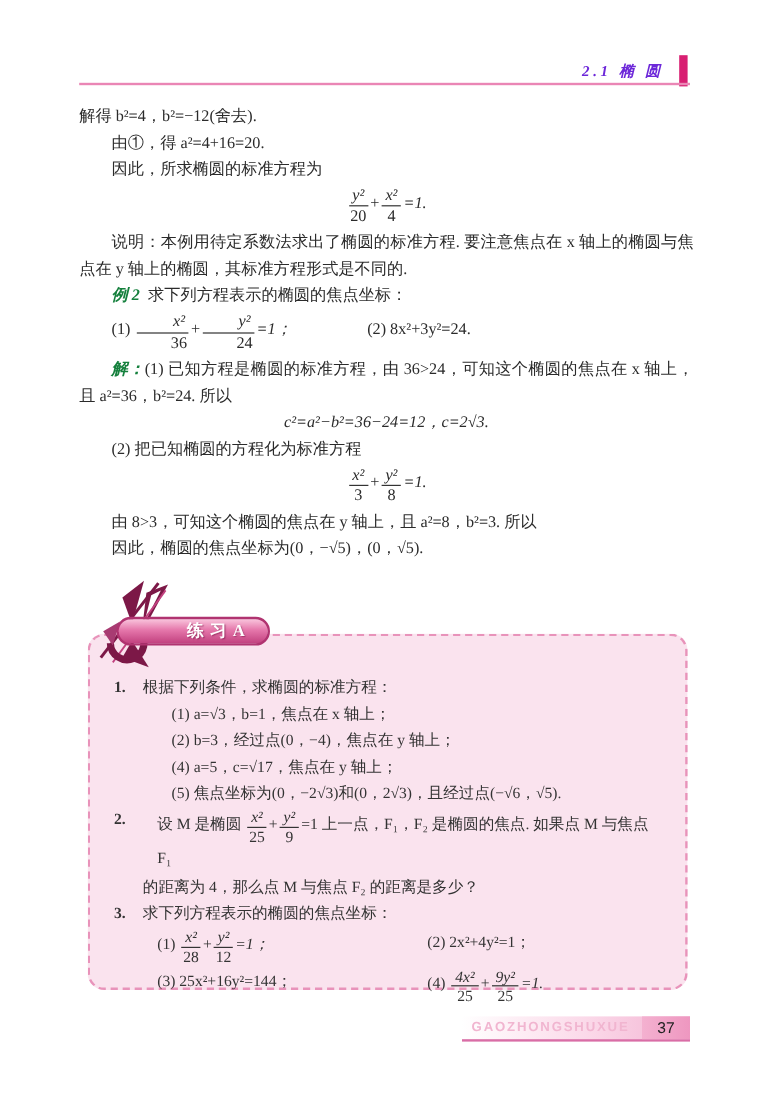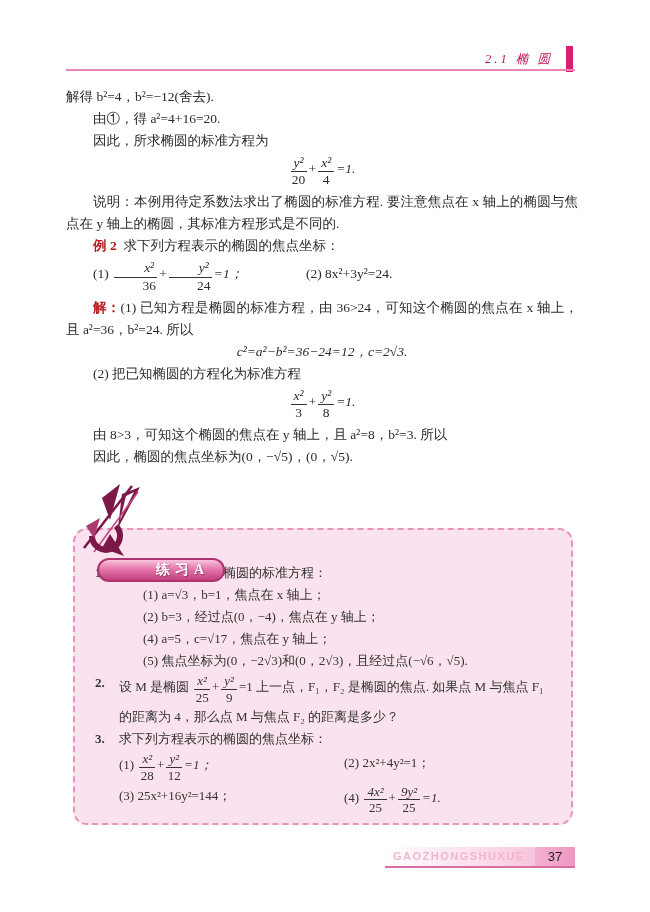--- a/index.html
+++ b/index.html
@@ -3,60 +3,60 @@
 <meta charset="utf-8">
 <style>
   html,body{margin:0;padding:0;background:#ffffff;}
   .page{position:relative;width:650px;height:912px;background:#ffffff;overflow:hidden;
         font-family:"Liberation Serif","DejaVu Serif",serif;color:#2b2b2b;font-size:13.5px;}
 
   
   .header-tab{position:absolute;left:474px;top:48px;width:90px;height:22px;
 rgb    background:linear-gradient(90deg,#fdeff6 0%,#f6bcd6 60%,#ef9ec6 100%);
     display:flex;align-items:center;justify-content:center;
-    font-style:italic;font-weight:normal;font-size:12.5px;letter-spacing:3px;color:#be185d;}
+    font-style:italic;font-weight:bold;font-size:12.5px;letter-spacing:3px;color:#6d28d9;}
   .header-bar{position:absolute;left:566px;top:46px;width:7px;height:26px;background:#d81f72;}
   .header-rule{position:absolute;left:66px;top:69px;width:509px;height:2px;background:#ea86b5;}
 
   
   .content{position:absolute;left:66px;top:86px;width:512px;line-height:22px;}
   .line{margin:0;}
   .indent{text-indent:2em;}
   .center{text-align:center;}
   .justify{text-align:justify;}
-  .accent{color:#b91c1c;font-weight:bold;}
+  .accent{color:#15803d;font-weight:bold;font-style:italic;}
   .math{font-style:italic;}
   .eqrow{margin:4px 0;}
   .frac{display:inline-block;vertical-align:-11px;text-align:center;line-height:1.05;
         margin:0 2px;font-style:italic;}
   .frac .fnum{display:block;padding:0 3px 1px;border-bottom:1px solid #333;}
   .frac .fden{display:block;padding-top:1px;font-style:normal;}
   .gap{display:inline-block;width:56px;}
 
   
   .practice-box{position:absolute;left:73px;top:528px;width:500px;height:297px;
     background:#fae3ee;border:2px dashed #e893ba;border-radius:14px;box-sizing:border-box;}
   .practice-inner{padding:32px 14px 6px 20px;line-height:22px;font-size:13px;color:#333;}
   .item{display:flex;}
   .item .no{width:24px;font-weight:bold;flex:0 0 auto;}
   .item .body{flex:1;}
   .sub{padding-left:24px;}
-  .fr-line{margin:2px 0;}
+  .fr-line{margin:2px 12px;}
   .cols{display:flex;}
   .col1{width:225px;flex:0 0 auto;}
   .col2{flex:1;}
 
   
   .ornament{position:absolute;left:74px;top:482px;width:86px;height:78px;}
   .practice-pill{position:absolute;left:97px;top:514px;width:128px;height:24px;
     border-radius:13px;border:2px solid #b03370;box-sizing:border-box;
     background:linear-gradient(180deg,#f9c4dc 0%,#e577ab 45%,#c2417f 100%);
     display:flex;align-items:center;justify-content:flex-end;
     padding-right:14px;color:#ffffff;font-weight:bold;font-size:14px;letter-spacing:5px;
-    text-shadow:1px 1px 1px rgba(120,20,70,.55);margin-top:44px;}
+    text-shadow:1px 1px 1px rgba(120,20,70,.55);}
 
   
   .footer-bar{position:absolute;left:385px;top:847px;width:190px;height:19px;
     background:linear-gradient(90deg,#ffffff 0%,#fbd9e9 55%,#f3b3d2 100%);
     border-bottom:2px solid #d96da6;font-family:"Liberation Sans","DejaVu Sans",sans-serif;}
   .brand{position:absolute;left:8px;top:3px;font-size:11px;font-weight:bold;
     letter-spacing:1.5px;color:#f1b5d0;}
   .pagenum{position:absolute;right:0;top:0;width:40px;height:19px;
     background:linear-gradient(90deg,#f4b1d0,#ee97c0);color:#222222;font-size:13px;
     display:flex;align-items:center;justify-content:center;text-align:right;}

